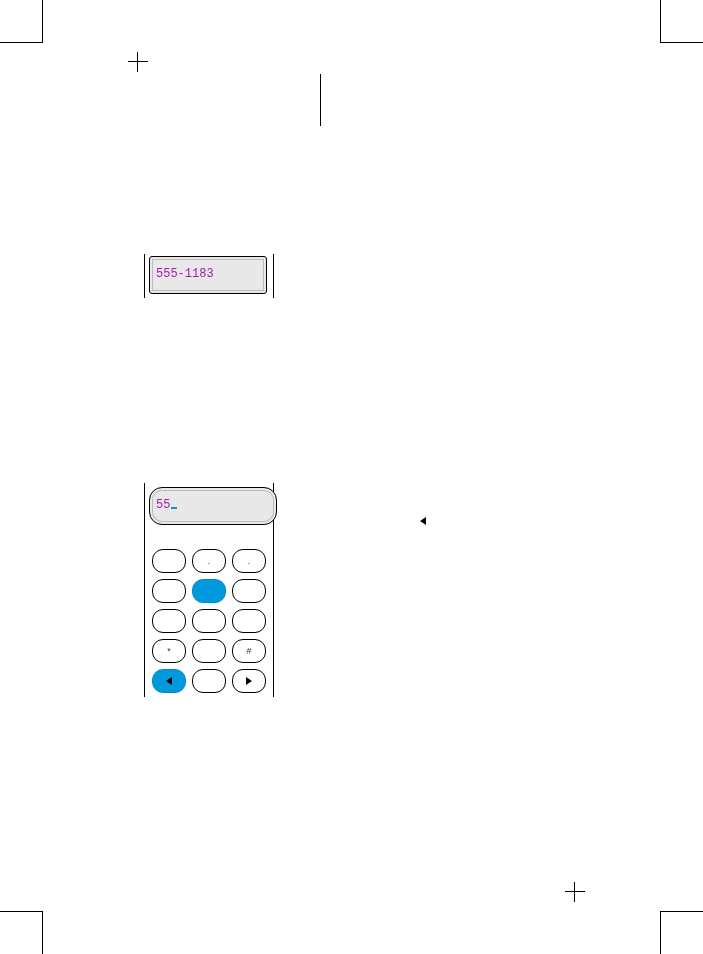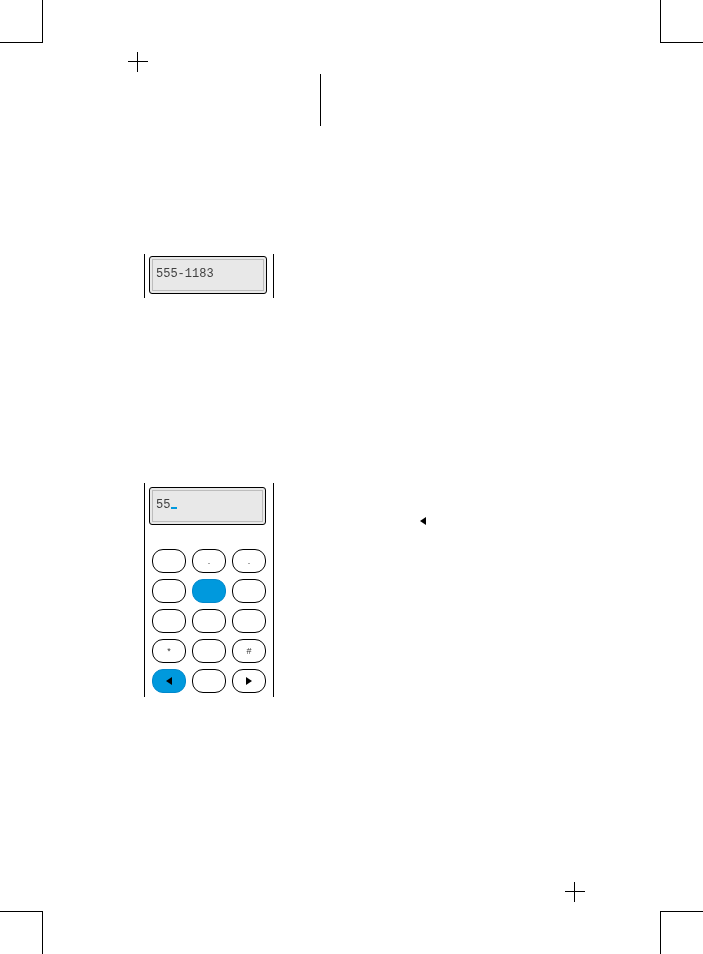--- a/index.html
+++ b/index.html
@@ -53,21 +53,21 @@
     padding: 0;
   }
   .lcd {
     position: absolute;
     background: #e8e8e8;
     border: 1px solid #000;
     border-radius: 3px;
     box-shadow: inset 0 0 0 2px #e8e8e8, inset 0 0 0 3px #bcbcbc;
     font-family: "Courier New", monospace;
     font-size: 12px;
-    color: #404040;
+    color: #a21caf;
     padding: 10px 20px 4px 6px;
     box-sizing: border-box;
   }
   .lcd .line {
     line-height: 14px;
     white-space: pre;
   }
   .cursor {
     display: inline-block;
     width: 6px;
@@ -139,21 +139,21 @@
 <div class="vtick" style="left:320px; top:74px; height:52px;"></div>
 
 <div class="lcd-frame" style="left:144px; top:254px; width:128px; height:44px;">
   <div class="lcd" style="left:4px; top:2px; width:118px; height:38px;">
     <div class="line"></div>
     <div class="line">555-1183</div>
   </div>
 </div>
 
 <div class="lcd-frame" style="left:144px; top:483px; width:128px; height:214px;">
-  <div class="lcd" style="left:4px; top:4px; width:117px; height:38px;">
+  <div class="lcd" style="left:4px; top:4px; width:128px; height:38px;border-radius:13px;">
     <div class="line"></div>
     <div class="line"><span>55</span><span class="cursor"></span></div>
   </div>
 
   <div class="keypad" style="left:7px; top:66px;">
 
     <div class="keyrow">
       <div class="key">
           <span></span>
         </div>

